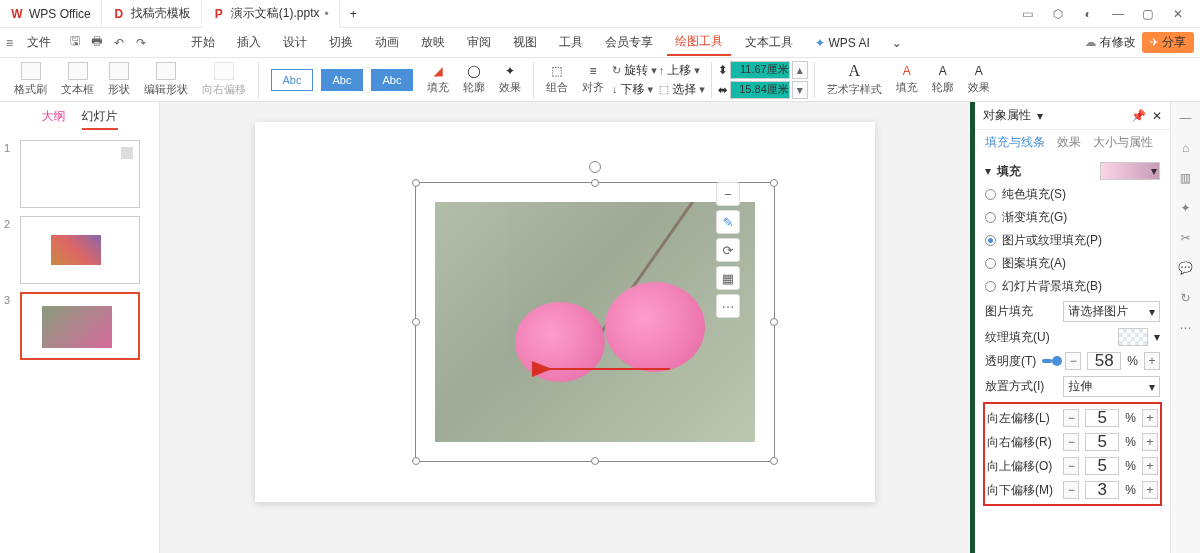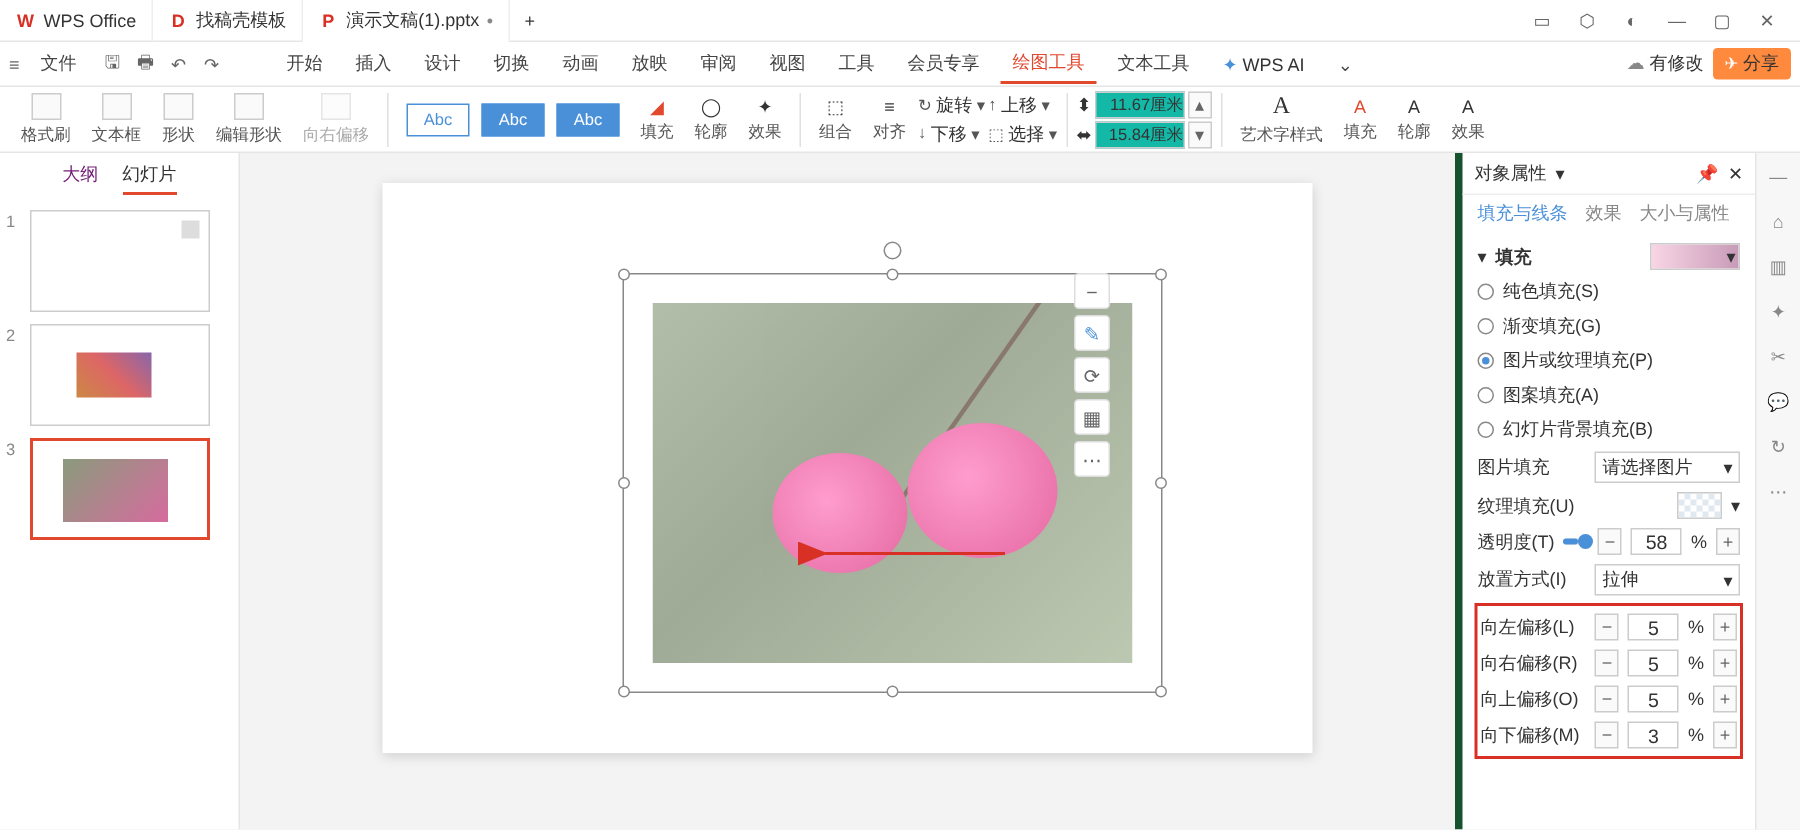--- a/index.html
+++ b/index.html
@@ -20,21 +20,21 @@
 .ricon{width:20px;height:18px;border:1px solid #ccc;background:#fafafa}
 .rlabel{font-size:11px;color:#555}
 .vsep{width:1px;height:36px;background:#e0e0e0;margin:0 4px}
 .abc-box{width:42px;height:22px;border:1px solid #4a90d9;display:flex;align-items:center;justify-content:center;font-size:11px;color:#4a90d9;background:#fff}
 .abc-box.blue{background:#4a90d9;color:#fff}
 .ddown{display:flex;align-items:center;gap:3px;font-size:11px;color:#555}
 .dim-input{width:60px;height:18px;border:1px solid #ccc;font-size:11px;text-align:right;background:#14b8a6}
 .workspace{display:flex;height:451px}
 .sidepanel{width:160px;background:#fff;border-right:1px solid #e5e5e5;display:flex;flex-direction:column}
 .sidetabs{display:flex;justify-content:center;gap:16px;padding:6px 0}
-.sidetab{font-size:12px;color:#701a75;padding-bottom:3px}
+.sidetab{font-size:12px;color:#ec4899;padding-bottom:3px}
 .sidetab.active{color:#333;border-bottom:2px solid #e2482e}
 .thumbs{flex:1;overflow:auto;padding:4px}
 .thumb-row{display:flex;align-items:flex-start;gap:4px;margin-bottom:8px}
 .thumb-num{width:12px;font-size:11px;color:#888;padding-top:2px}
 .thumb{width:120px;height:68px;border:1px solid #ccc;background:#fff;position:relative}
 .thumb.sel{border:2px solid #e2482e}
 .canvas-area{flex:1;position:relative;background:#f3f3f4;display:flex;align-items:flex-start;justify-content:center;padding-top:20px}
 .slide{width:620px;height:380px;background:#fff;box-shadow:0 2px 8px rgba(0,0,0,0.15);position:relative}
 .selbox{position:absolute;left:160px;top:60px;width:360px;height:280px;border:1px solid #888}
 .handle{position:absolute;width:8px;height:8px;border:1px solid #888;background:#fff;border-radius:50%}
@@ -63,21 +63,21 @@
 .prop-row{display:flex;align-items:center;padding:3px 0;gap:6px;font-size:11px}
 .prop-label{flex:1}
 .radio{width:11px;height:11px;border:1px solid #888;border-radius:50%;display:inline-block;position:relative}
 .radio.checked::after{content:"";position:absolute;left:2px;top:2px;width:5px;height:5px;background:#4a90d9;border-radius:50%}
 .sel-dd{border:1px solid #ccc;padding:1px 4px;font-size:11px;min-width:60px;display:flex;align-items:center;justify-content:space-between}
 .thumb-dd{width:60px;height:18px;border:1px solid #ccc;background:linear-gradient(90deg,#f9d5e5,#c89bb8);display:flex;align-items:center;justify-content:flex-end;padding-right:2px}
 .tex-dd{width:30px;height:18px;border:1px solid #ccc;background:repeating-conic-gradient(#e0e8f0 0 25%,#fff 0 50%) 0 0/8px 8px}
 .slider{flex:1;height:4px;background:#ddd;position:relative;border-radius:2px}
 .slider-fill{position:absolute;left:0;top:0;height:100%;background:#4a90d9;border-radius:2px}
 .slider-thumb{position:absolute;top:-3px;width:10px;height:10px;background:#4a90d9;border-radius:50%}
-.num-input{width:34px;height:18px;border:1px solid #ccc;text-align:center;font-size:13px}
+.num-input{width:34px;height:18px;border:1px solid #ccc;text-align:center;font-size:17px}
 .stepper{width:16px;height:18px;border:1px solid #ccc;display:flex;align-items:center;justify-content:center;background:#fafafa;cursor:pointer;font-size:12px;color:#666}
 .redbox{border:2px solid #d93025;padding:2px;margin:2px -2px}
 .righticons{width:30px;background:#f7f7f8;border-left:1px solid #e5e5e5;display:flex;flex-direction:column;align-items:center;padding-top:8px;gap:14px}
 .ricon-s{width:16px;height:16px;color:#888;display:flex;align-items:center;justify-content:center}
 .share-btn{background:#ff8a3d;color:#fff;padding:2px 8px;border-radius:3px;font-size:11px}
 .qa-row{display:flex;align-items:center;gap:2px}
 </style>
 </head>
 <body>
 

